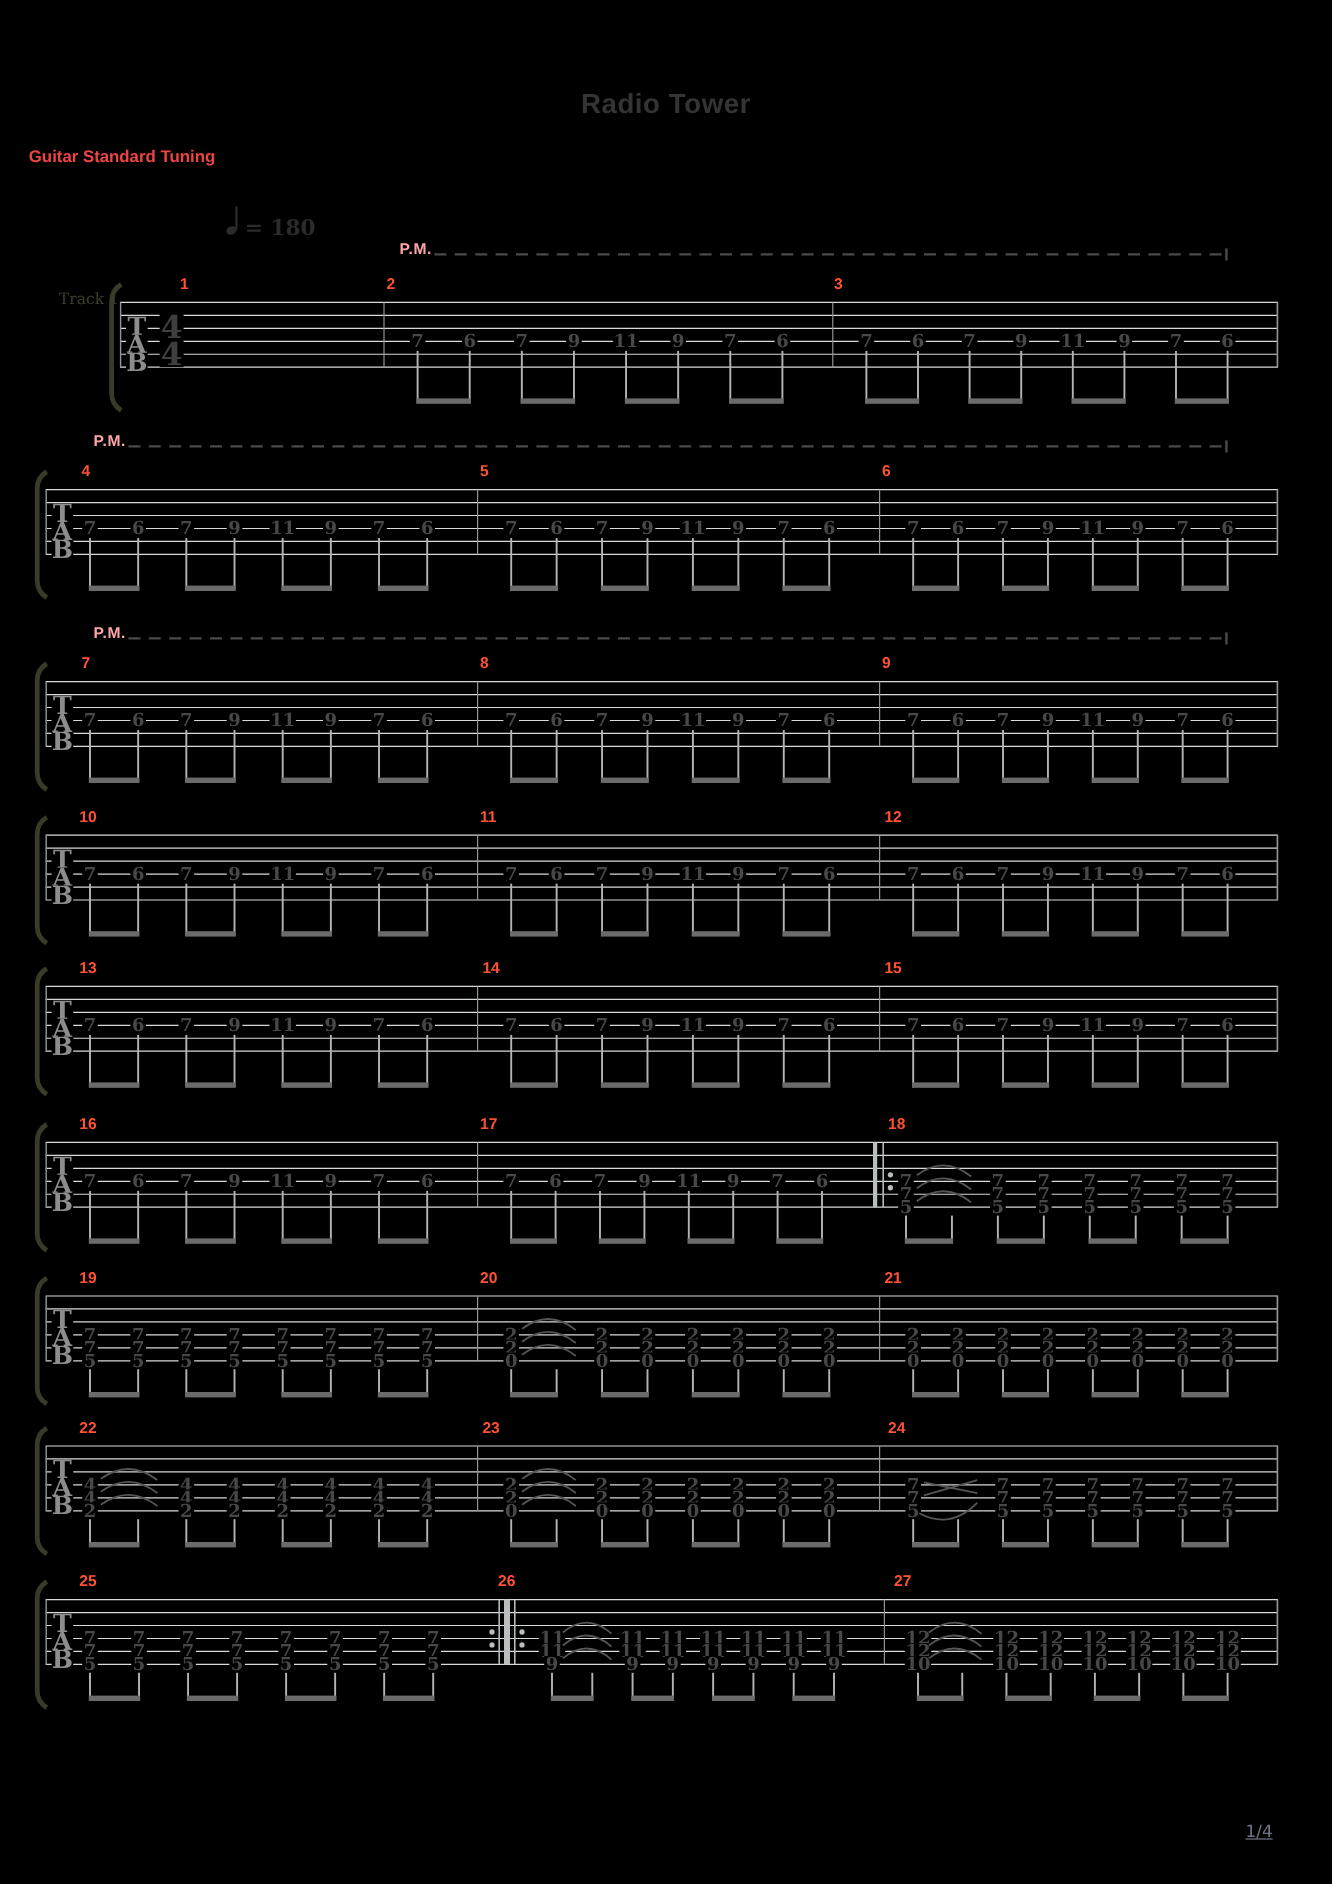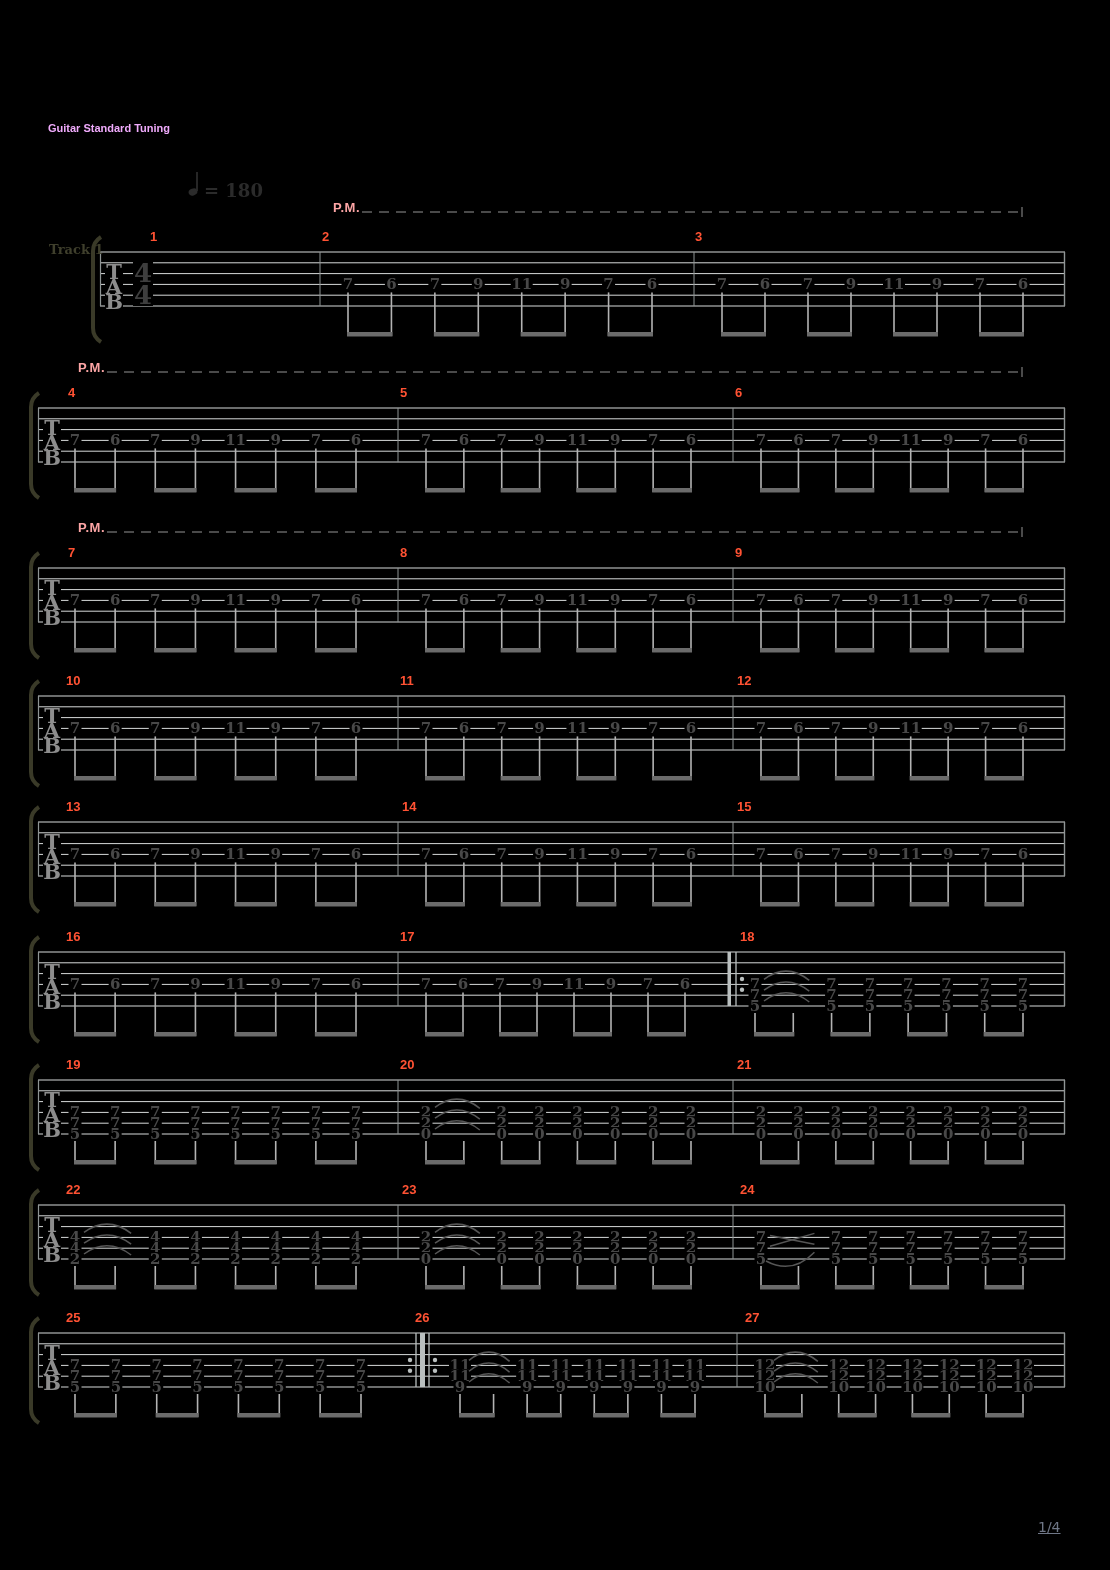--- a/index.html
+++ b/index.html
@@ -1,23 +1,23 @@
 <!DOCTYPE html>
 <html><head>
 <meta charset="utf-8">
 <style>
   html,body{margin:0;padding:0;background:#000;}
   #page{position:relative;width:1110px;height:1570px;background:#000;overflow:hidden;
         font-family:"Liberation Sans","DejaVu Sans",sans-serif;}
   #score-svg{position:absolute;left:0;top:0;}
   .abs{position:absolute;white-space:nowrap;}
   #title{left:0;top:73px;width:1110px;text-align:center;font-size:23px;font-weight:bold;color:#343434;letter-spacing:0.5px;}
-  #tuning{left:48px;top:122px;font-size:11px;font-weight:bold;color:#f0abfc;}
+  #tuning{left:24px;top:122px;font-size:14px;font-weight:bold;color:#ef4444;}
   #tempo-text{left:204px;top:180px;font-size:18px;font-weight:bold;color:#2b2b2b;font-family:"DejaVu Serif","Liberation Serif",serif;}
-  #track-label{left:49px;top:242px;font-size:13px;font-weight:bold;color:#3f3f2c;font-family:"DejaVu Serif","Liberation Serif",serif;}
+  #track-label{left:49px;top:242px;font-size:13px;font-weight:normal;color:#3f3f2c;font-family:"DejaVu Serif","Liberation Serif",serif;}
   .pm-label{font-size:13px;font-weight:bold;color:#fca5a5;letter-spacing:0.5px;}
   #pm-1{left:333px;top:200px;}
   #pm-2{left:78px;top:360px;}
   #pm-3{left:78px;top:520px;}
   #page-number{left:1038px;top:1519px;font-size:14px;color:#6f7787;font-family:"DejaVu Sans",sans-serif;text-decoration:underline;}
 </style>
 </head>
 <body>
 
 <div id="page">
@@ -1317,20 +1317,21 @@
           <rect x="837.7142857142857" y="1413" width="38.85714285714289" height="4.5" fill="#6b6b6b"></rect>
           <rect x="911.4285714285714" y="1413" width="38.857142857142776" height="4.5" fill="#6b6b6b"></rect>
           <rect x="985.1428571428571" y="1413" width="38.85714285714289" height="4.5" fill="#6b6b6b"></rect>
         </g>
       </g>
       <g>
         <ellipse cx="193" cy="192" rx="4.5" ry="3.4" fill="#2b2b2b" transform="rotate(-20 193 192)"></ellipse>
         <line x1="197" y1="191" x2="197" y2="172" stroke="#2b2b2b" stroke-width="1.8"></line>
       </g>
     </svg>
+  <div id="title" class="abs">Radio Tower</div>
   <div id="tuning" class="abs">Guitar Standard Tuning</div>
   <div id="tempo-text" class="abs">= 180</div>
   <div id="track-label" class="abs">Track 1</div>
   <div id="pm-1" class="abs pm-label">P.M.</div>
   <div id="pm-2" class="abs pm-label">P.M.</div>
   <div id="pm-3" class="abs pm-label">P.M.</div>
   <div id="page-number" class="abs">1/4</div>
 </div>
 
 </body></html>

